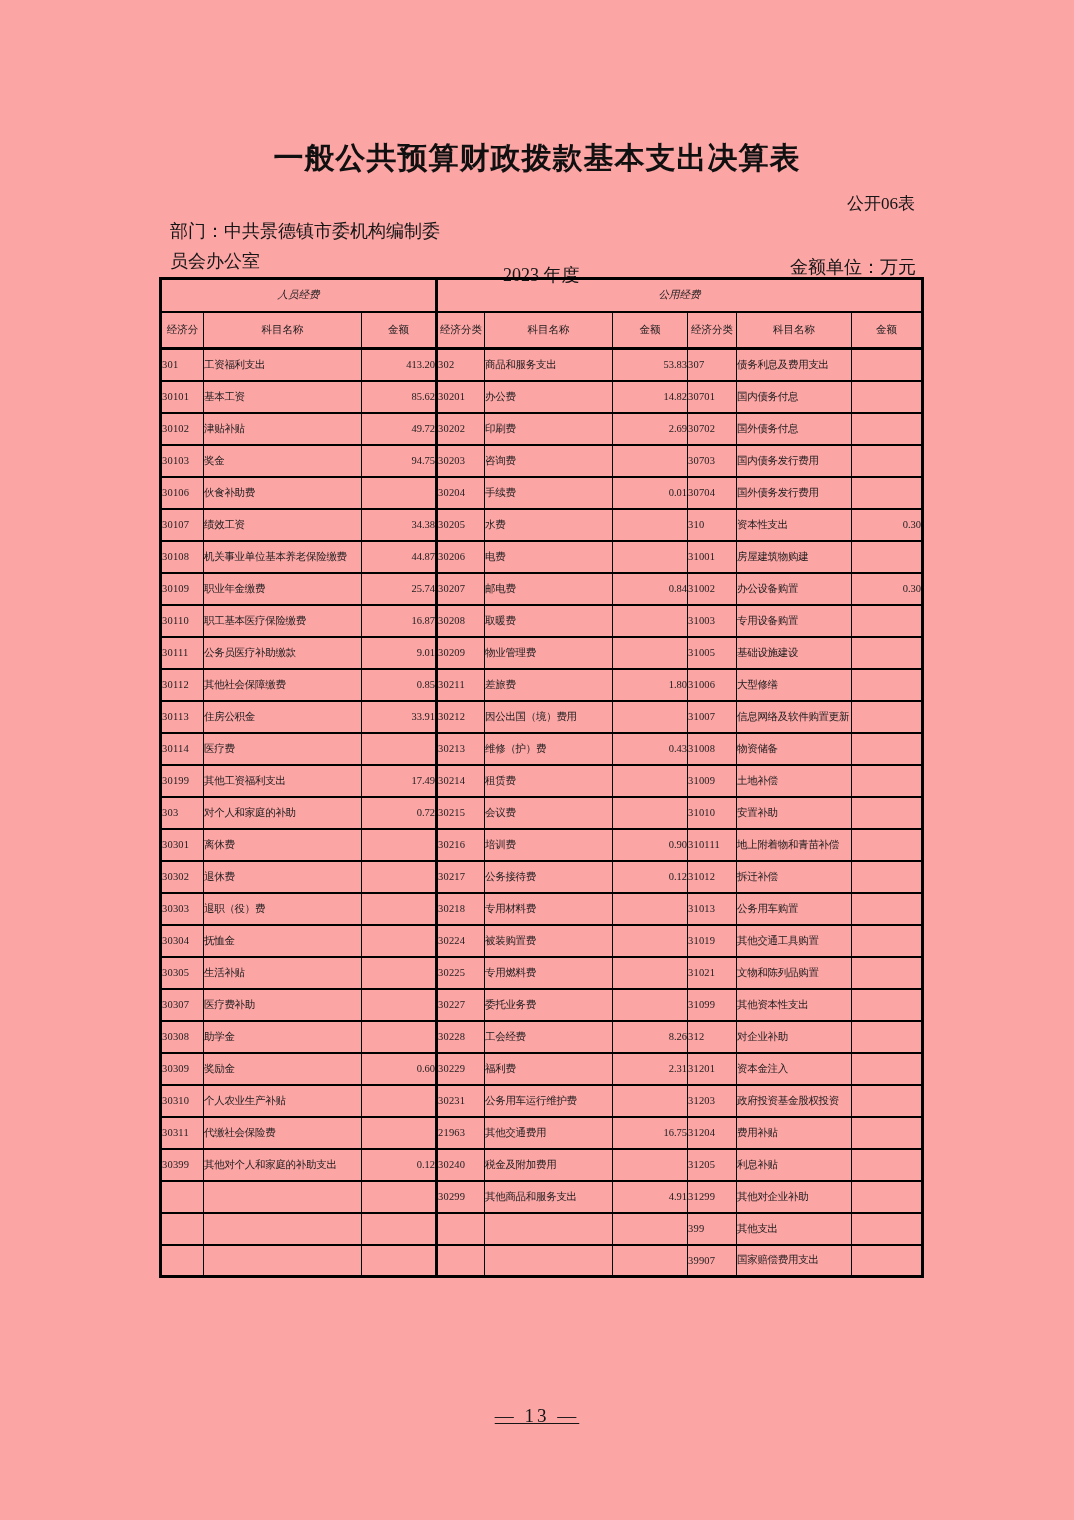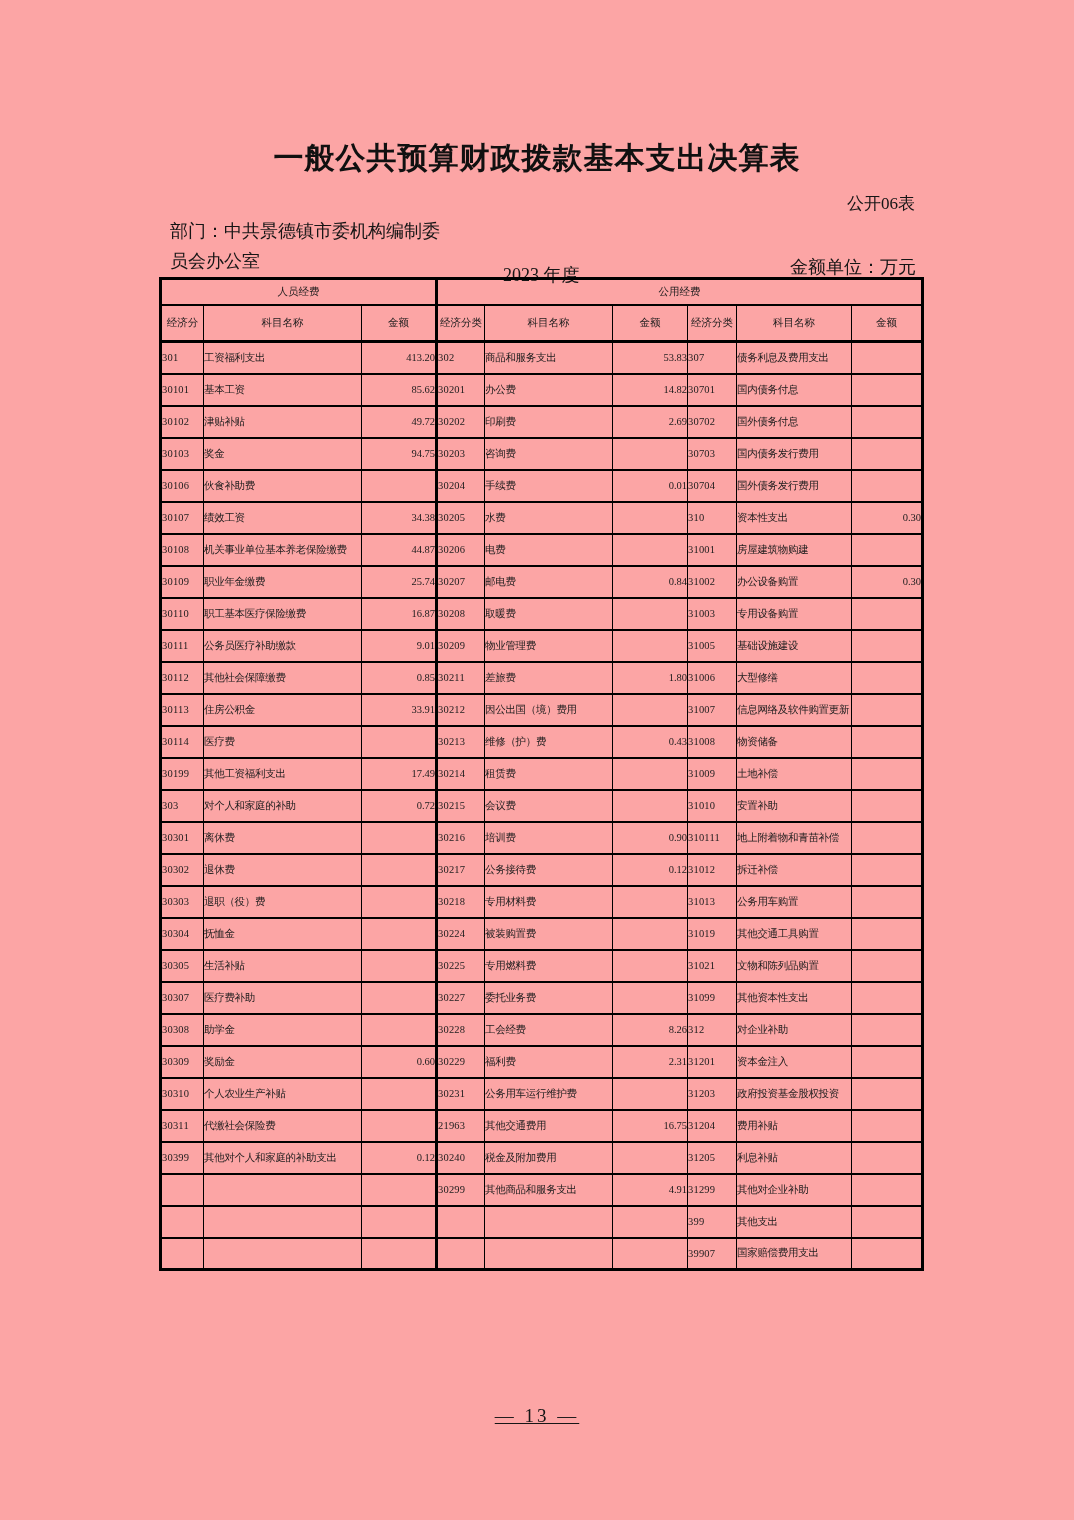--- a/index.html
+++ b/index.html
@@ -62,21 +62,21 @@
   table.budget th, table.budget td {
     border: 1px solid #000;
     border-top-width: 2px;
     border-bottom-width: 2px;
     padding: 0;
     font-weight: normal;
     overflow: hidden;
     vertical-align: middle;
     color: #1c1c1c;
   }
-  tr.group-row { height: 26px; }
+  tr.group-row { height: 33px; font-style: italic; }
   tr.group-row th { font-size: 10.5px; text-align: center; }
   tr.col-row { height: 37px; padding-left: 28px; }
   tr.col-row th { font-size: 10.5px; text-align: center; border-bottom-width: 3px; }
   tbody tr { height: 32px; }
   td.code { font-size: 10.5px; text-align: left; padding-left: 7px; letter-spacing: 0.2px; }
   td.name { font-size: 10.5px; text-align: left; padding-left: 10px; white-space: nowrap; letter-spacing: -0.3px; }
   td.amt  { font-size: 10.5px; text-align: right; padding-right: 7px; }
   .b { font-weight: bold; color: #000; }
   .sep { border-left-width: 3px !important; }
   .page-number {

